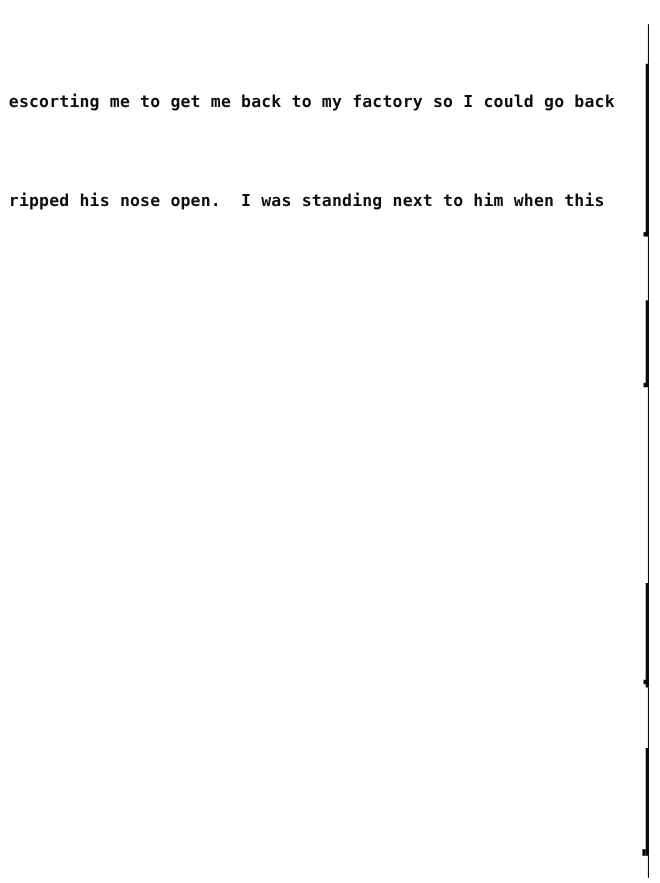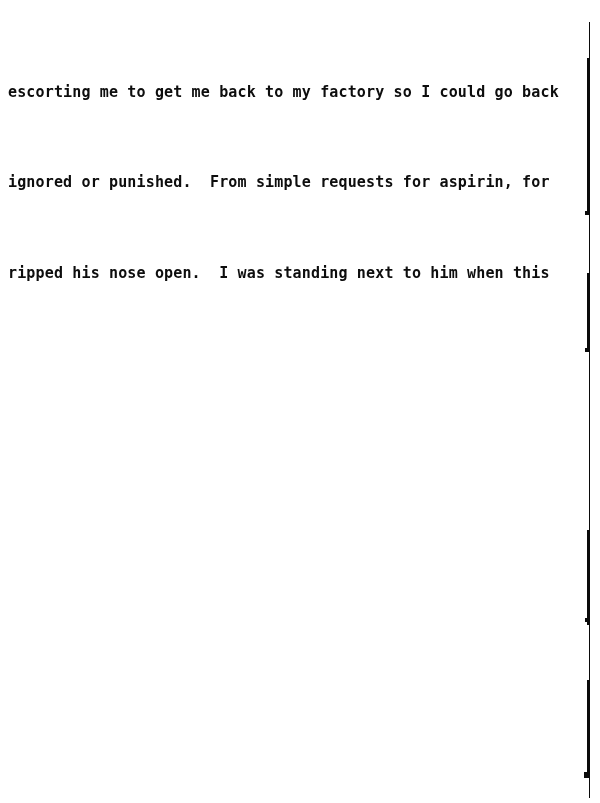--- a/index.html
+++ b/index.html
@@ -61,21 +61,20 @@
   .notch.n3 { left: 585px; top: 618px; }
   .notch.n4 { left: 584px; top: 772px; height: 6px; }
 </style>
 </head>
 <body>
 
 <div class="page">
 
   <div class="text-block">
     <div class="line">escorting me to get me back to my factory so I could go back</div>
-    <div class="line">ignored or punished.  From simple requests for aspirin, for</div>
     <div class="line">ripped his nose open.  I was standing next to him when this</div>
     
     
     
     
     
     
     
     
     

